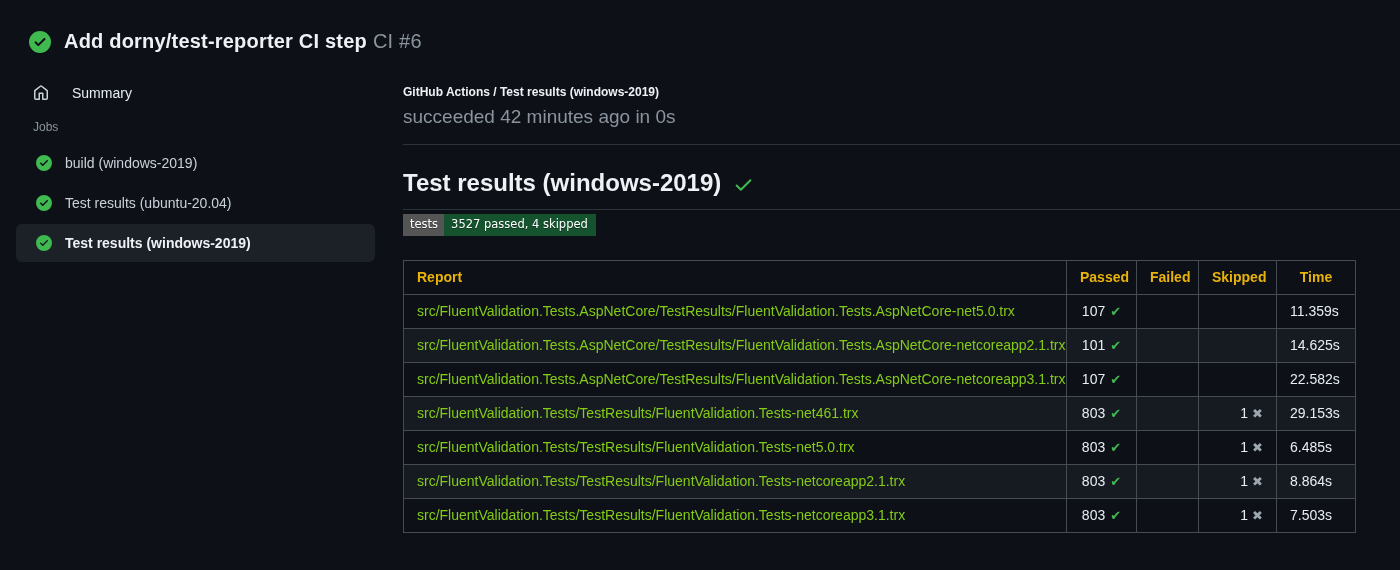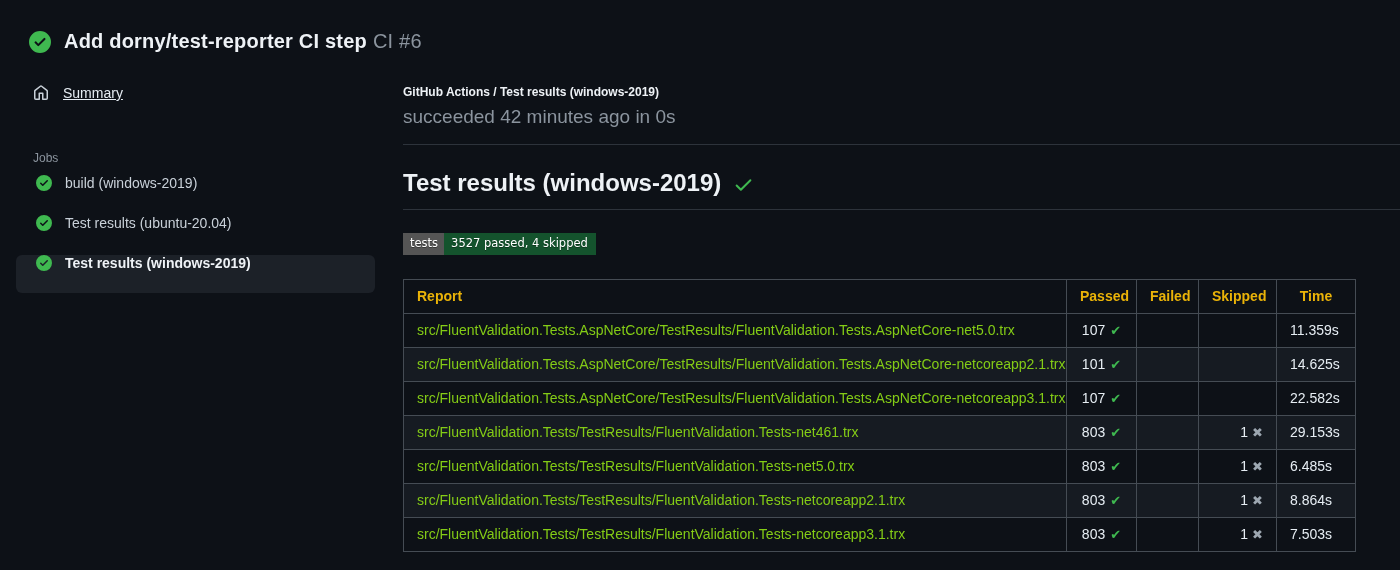--- a/index.html
+++ b/index.html
@@ -22,27 +22,27 @@
   .run-header .run-num { color: #8b949e; font-weight: 400; margin-left: 6px; }
   .cc-icon { display: inline-flex; flex: none; }
   .cc-icon svg { display: block; }
 
   
   .body-row { display: flex; align-items: flex-start; margin-top: 24px; }
 
   
   .sidebar { width: 375px; flex: none; padding-left: 16px; }
   .summary-item {
-    display: flex; align-items: flex-end; gap: 14px;
-    padding: 8px 0 8px 17px; color: #e6edf3; cursor: pointer; text-decoration: underline;
+    display: flex; align-items: flex-end; gap: 23px;
+    padding: 8px 0 8px 17px; color: #e6edf3; cursor: pointer;
   }
   .summary-item svg { flex: none; }
-  .jobs-label { color: #8b949e; font-size: 12px; margin: 42px 0 10px 17px; }
+  .jobs-label { color: #8b949e; font-size: 12px; margin: 11px 0 10px 17px; }
   .job-item {
-    display: flex; gap: 13px;
+    display: flex; align-items: center; gap: 13px;
     height: 38px; padding: 0 12px 0 20px; margin: 2px 0;
     border-radius: 6px; color: #c9d1d9; cursor: pointer;
   }
   .job-item.selected { background: #1c2128; color: #eef2f6; font-weight: 700; }
 
   
   .main { flex: 1; padding: 8px 0 0 28px; min-width: 0; }
   .run-title { font-weight: 700; font-size: 12px; color: #eef2f6; }
   .run-subtitle { color: #8b949e; font-size: 19px; margin-top: 7px; }
   .hr { border: none; border-top: 1px solid #2d333b; margin: 16px 0 0 0; }
@@ -50,21 +50,21 @@
   .section-title {
     display: flex; align-items: center; gap: 12px;
     margin-top: 24px; padding-bottom: 12px;
     border-bottom: 1px solid #2d333b;
     font-size: 24px; font-weight: 700; color: #eef2f6;
   }
   .section-title svg { flex: none; margin-top: 3px; }
 
   
   .badge {
-    display: inline-flex; margin-top: 23px;
+    display: inline-flex; margin-top: 4px;
     font-family: "DejaVu Sans", "Liberation Sans", sans-serif;
     font-size: 11.5px; color: #fff; line-height: 1;
     border-radius: 0; overflow: hidden;
     text-shadow: 0 1px 0 rgba(0,0,0,.35);
   }
   .badge-label { background: #555555; padding: 5px 6px 5px 7px; }
   .badge-value { background: #14532d; padding: 5px 8px 5px 7px; }
 
   
   table.results {

